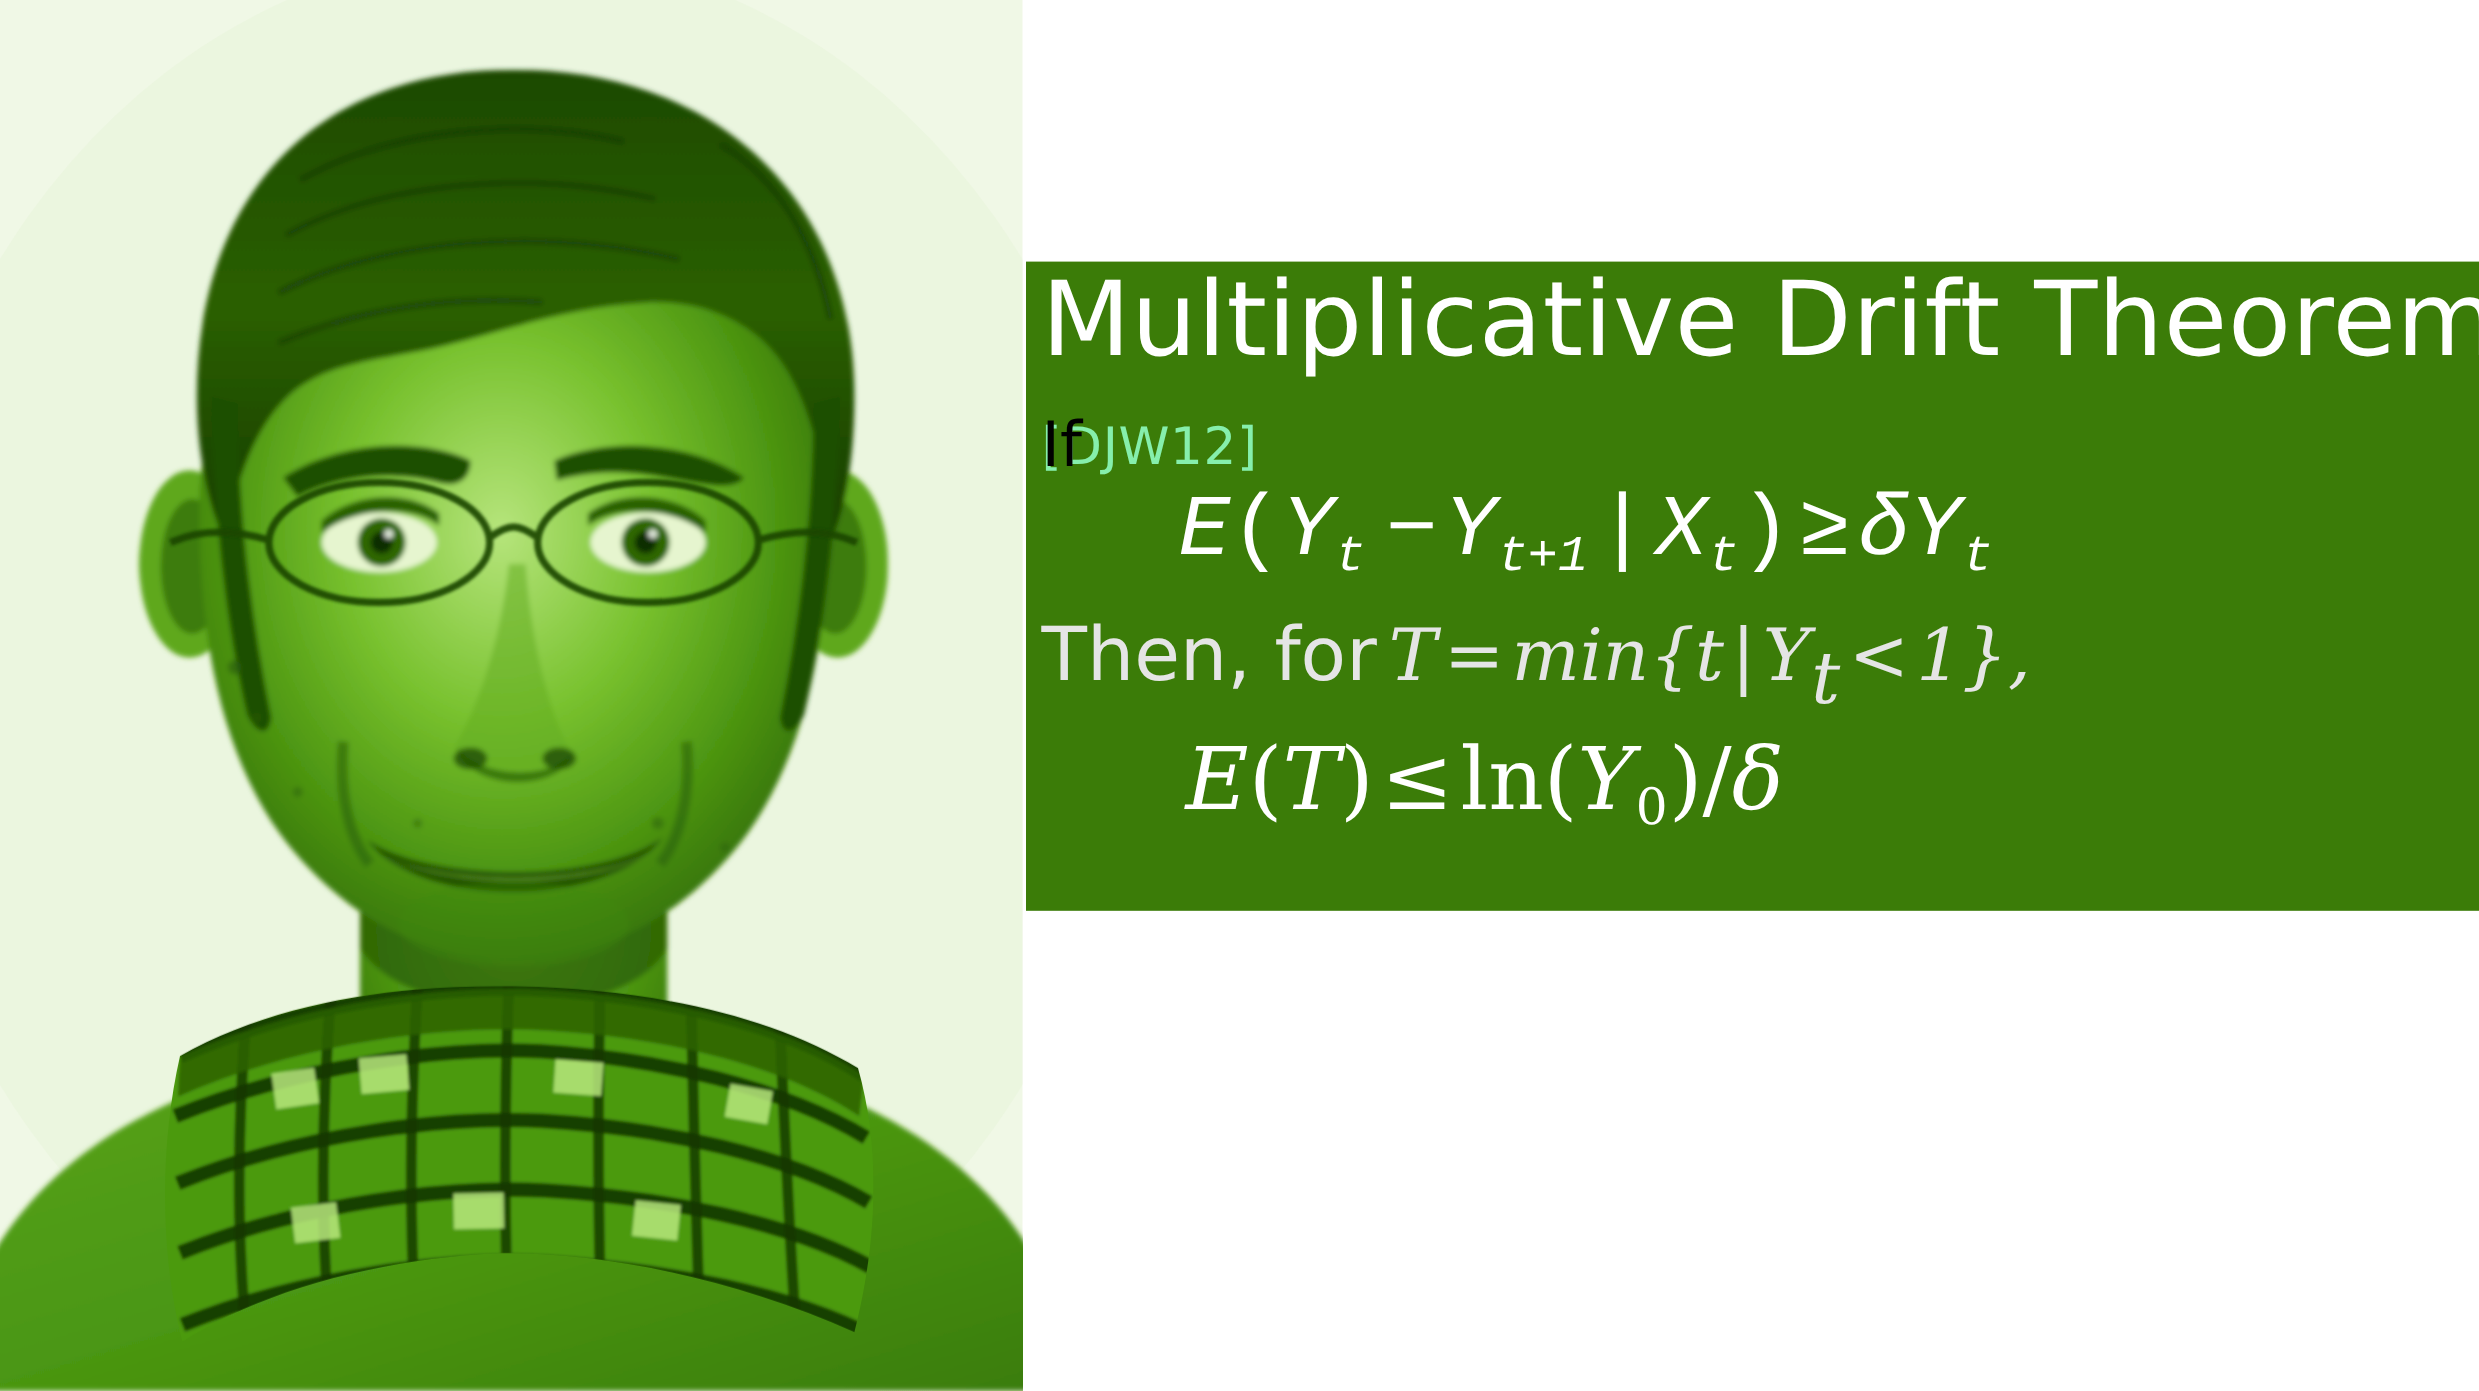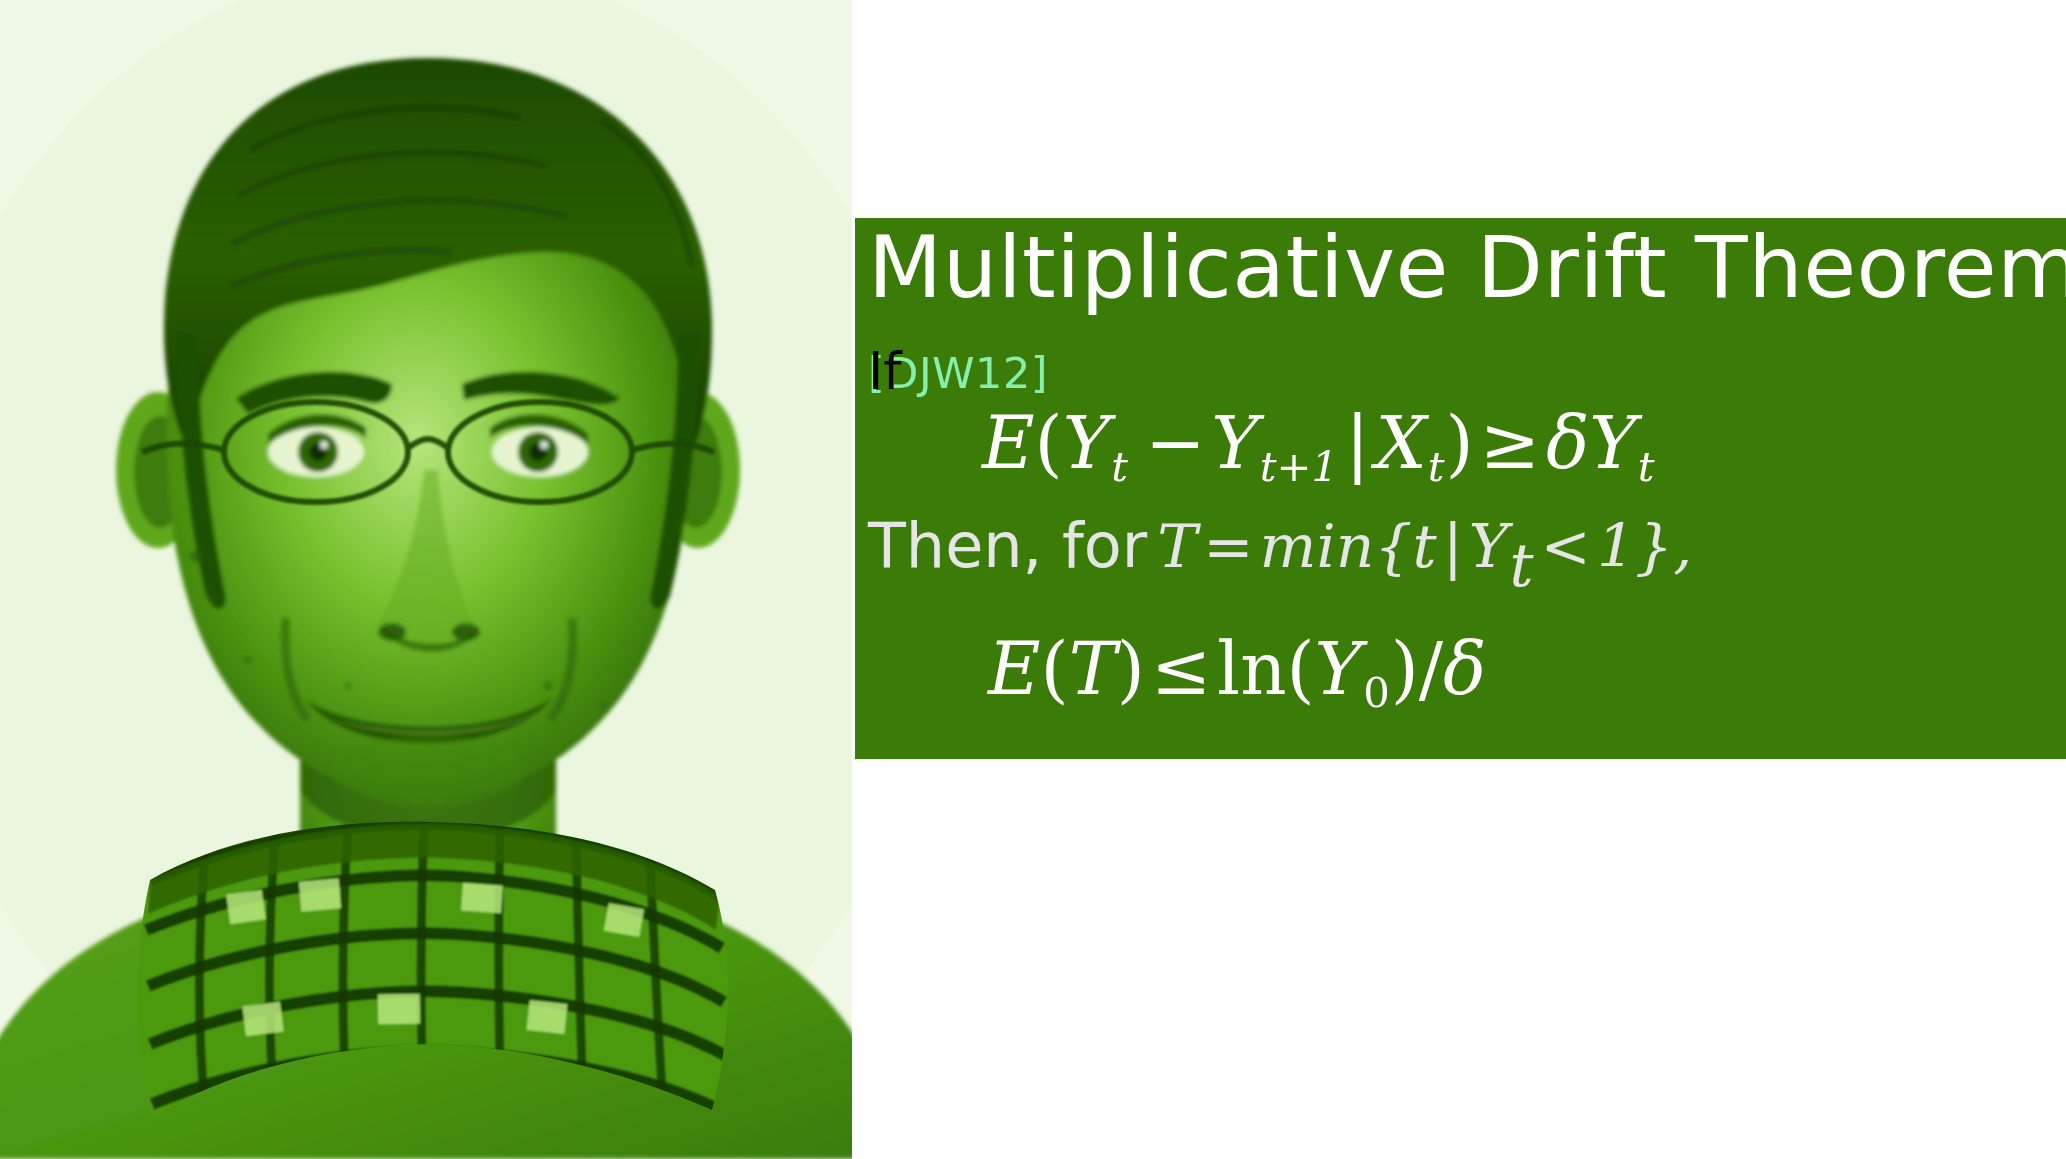--- a/index.html
+++ b/index.html
@@ -97,27 +97,27 @@
     font-family: "DejaVu Serif", serif;
     font-style: italic;
     color: #ffffff;
     white-space: nowrap;
   }
   #formula-premise {
     left: 127px;
     top: 182px;
     font-size: 72px;
     line-height: 86px;
+    font-family: Liberation Mono, monospace;
   }
   #formula-conclusion {
     left: 133px;
     top: 388px;
     font-size: 72px;
     line-height: 86px;
-    margin-top: 20px;
   }
   .sub {
     font-size: 0.58em;
     vertical-align: -0.32em;
     font-style: italic;
     padding: 0 1px;
   }
   .upr { font-style: normal; }
   .op  { font-style: normal; padding: 0 6px; }
   .thinsp { display: inline-block; width: 10px; }

